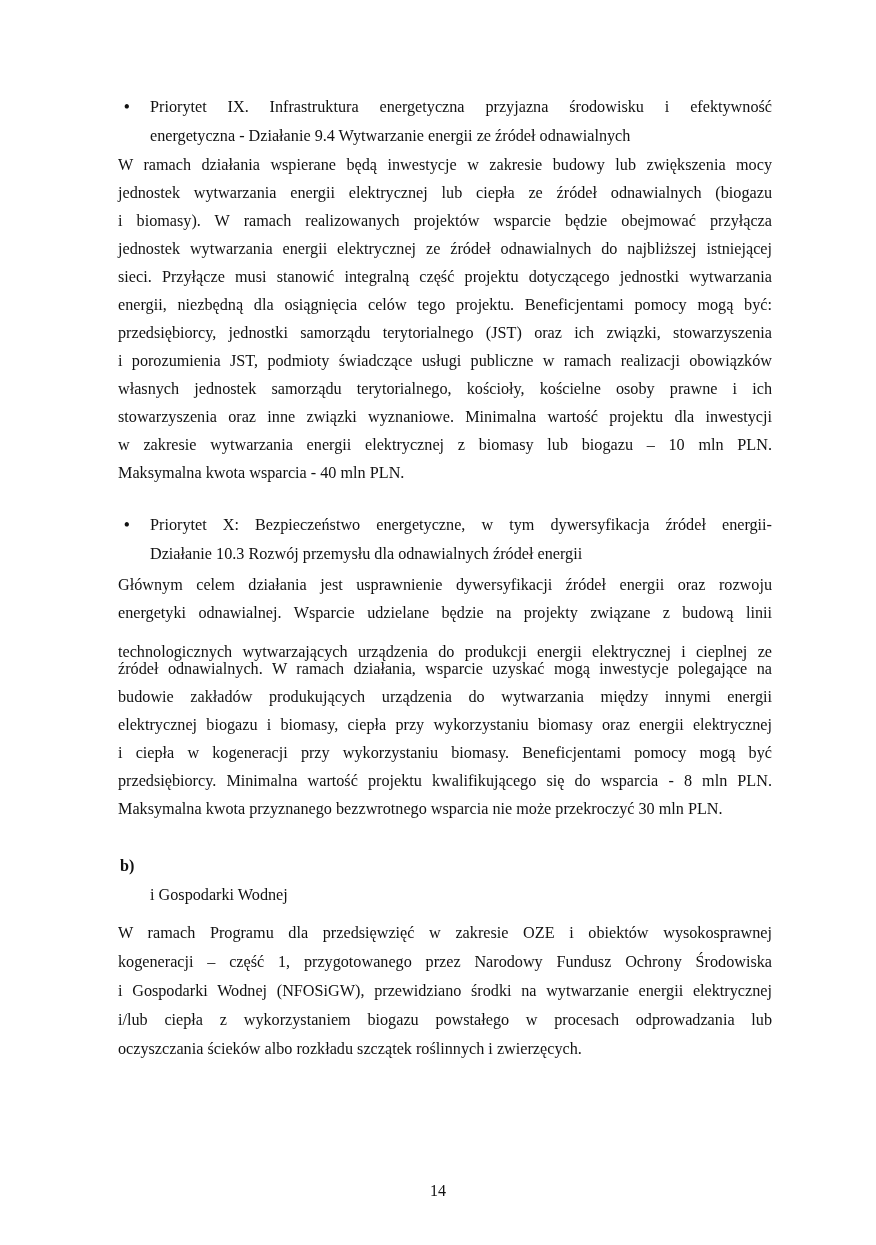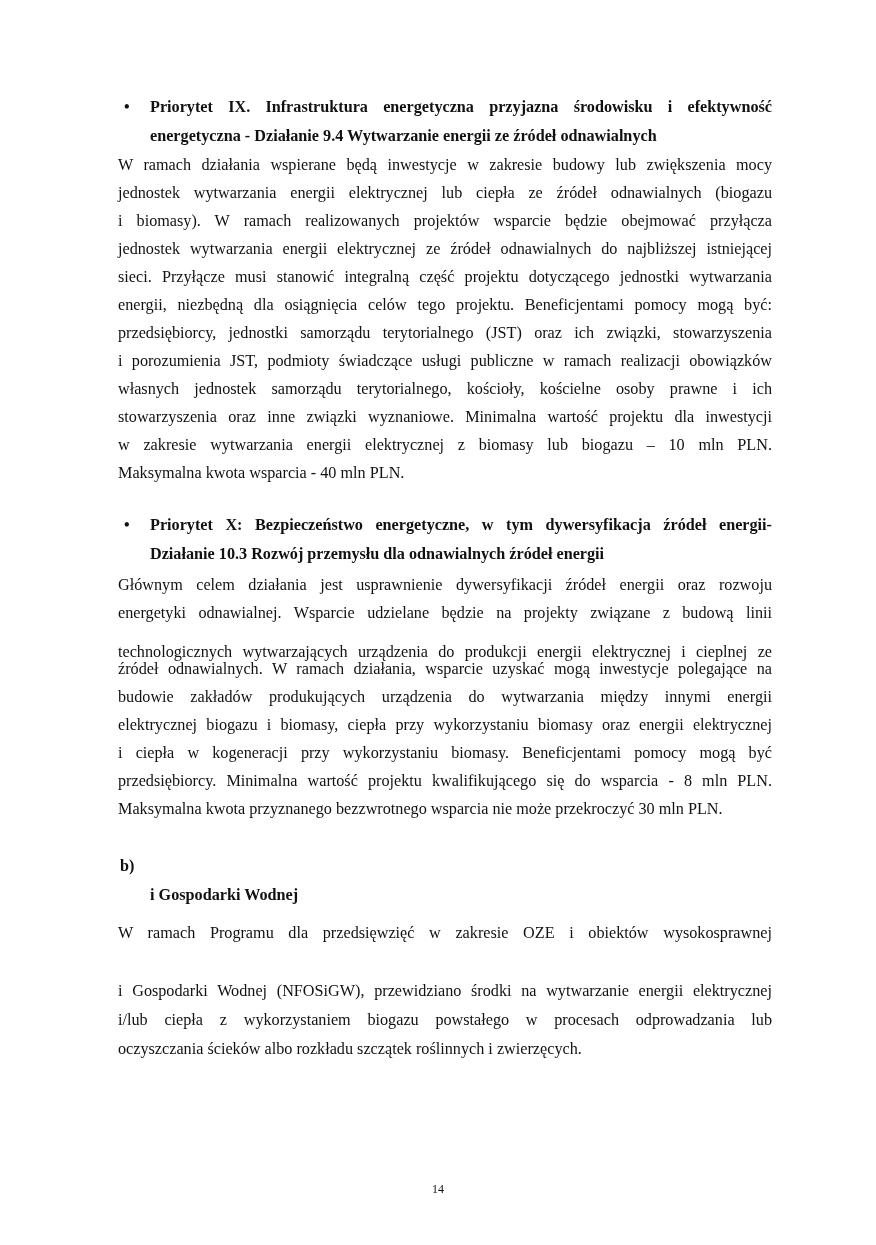--- a/index.html
+++ b/index.html
@@ -2,26 +2,26 @@
 <html><head>
 <meta charset="utf-8">
 <style>
   html, body { margin: 0; padding: 0; background: #ffffff; }
   body { width: 876px; height: 1245px; position: relative; overflow: hidden;
          font-family: "Liberation Serif", serif; color: #111111; }
   .page { position: absolute; left: 0; top: 0; width: 876px; height: 1245px; background: #ffffff; }
   .line { position: absolute; left: 118px; width: 654px; font-size: 16.2px; line-height: 20px;
           white-space: nowrap; text-align: justify; text-align-last: justify; }
   .line.last { text-align-last: left; }
-  .bold { font-weight: bold; }
+  .bold { font-weight: normal; }
   .ind { left: 150px; width: 622px; }
   .bullet { position: absolute; left: 124px; font-size: 16px; font-weight: bold; line-height: 20px; }
   .sub-label { position: absolute; left: 120px; font-size: 16.2px; font-weight: bold; line-height: 20px; }
   .ital { }
-  .pagenum { position: absolute; left: 0; width: 876px; text-align: center; top: 1182px; font-size: 12px; }
+  .pagenum { position: absolute; left: 0; width: 876px; text-align: center; top: 1182px; font-size: 16px; }
 </style>
 </head>
 <body>
 
 <div class="page">
 
   <span class="bullet" style="top:97px">•</span>
   <div class="line ind bold" style="top:97px">Priorytet IX. Infrastruktura energetyczna przyjazna środowisku i efektywność</div>
   <div class="line ind bold last" style="top:126px">energetyczna - Działanie 9.4 Wytwarzanie energii ze źródeł odnawialnych</div>
 
@@ -49,18 +49,19 @@
   <div class="line" style="top:687px">budowie zakładów produkujących urządzenia do wytwarzania między innymi energii</div>
   <div class="line" style="top:743px">i ciepła w kogeneracji przy wykorzystaniu biomasy. Beneficjentami pomocy mogą być</div>
   <div class="line" style="top:715px">elektrycznej biogazu i biomasy, ciepła przy wykorzystaniu biomasy oraz energii elektrycznej</div>
   <div class="line" style="top:771px">przedsiębiorcy. Minimalna wartość projektu kwalifikującego się do wsparcia - 8 mln PLN.</div>
   <div class="line last" style="top:799px">Maksymalna kwota przyznanego bezzwrotnego wsparcia nie może przekroczyć 30 mln PLN.</div>
 
   <span class="sub-label" style="top:856px">b)</span>
   <div class="line ind bold last" style="top:885px">i Gospodarki Wodnej</div>
 
   <div class="line" style="top:923px"><span>W ramach </span><span class="ital">Programu dla przedsięwzięć w zakresie OZE i obiektów wysokosprawnej</span></div>
+  <div class="line" style="top:952px"><span class="ital">kogeneracji – część 1</span><span>, przygotowanego przez Narodowy Fundusz Ochrony Środowiska</span></div>
   <div class="line" style="top:981px">i Gospodarki Wodnej (NFOSiGW), przewidziano środki na wytwarzanie energii elektrycznej</div>
   <div class="line" style="top:1010px">i/lub ciepła z wykorzystaniem biogazu powstałego w procesach odprowadzania lub</div>
   <div class="line last" style="top:1039px">oczyszczania ścieków albo rozkładu szczątek roślinnych i zwierzęcych.</div>
 
   <div class="pagenum">14</div>
 </div>
 
 </body></html>

